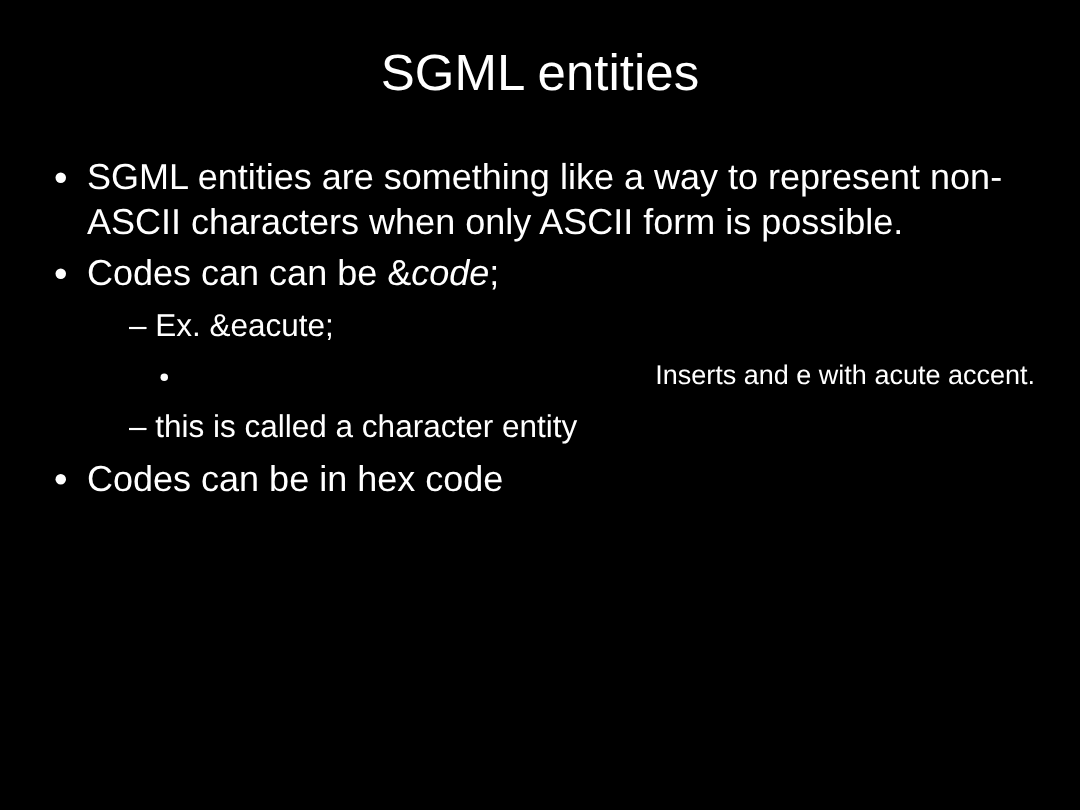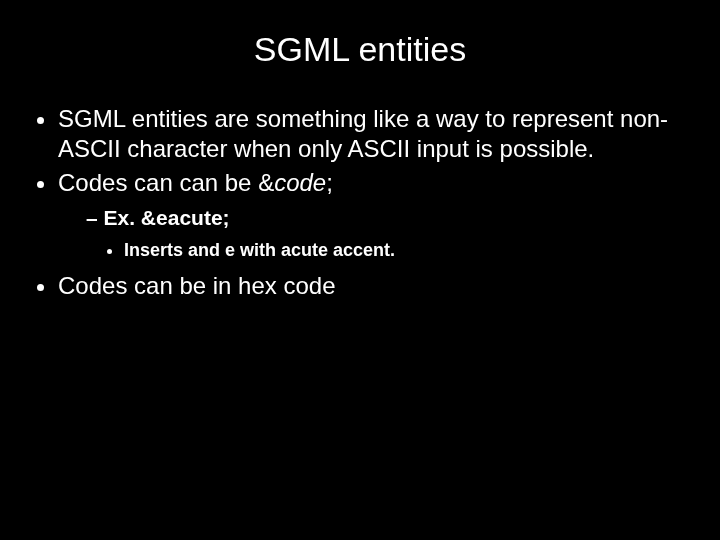--- a/index.html
+++ b/index.html
@@ -39,54 +39,57 @@
     margin: 6px 0 6px 0;
     padding-left: 28px;
     font-size: 21px;
     line-height: 1.35;
   }
   ul.lvl2 > li::before {
     content: "– ";
   }
   ul.lvl2 > li {
     margin-bottom: 2px;
-    font-weight: bold;
   }
   ul.lvl3 {
     list-style: disc;
     margin: 6px 0 8px 0;
     padding-left: 38px;
     font-size: 18px;
     line-height: 1.35;
   }
   ul.lvl3 > li {
     margin-bottom: 2px;
+    text-align: right;
   }
   .italic { font-style: italic; }
 </style>
 </head>
 <body>
 
 <div class="slide">
   <div class="title">SGML entities</div>
 
   <ul class="lvl1">
     <li>
-      <span>SGML entities are something like a way to represent non-ASCII character when only ASCII input is possible.</span>
+      <span>SGML entities are something like a way to represent non-ASCII characters when only ASCII form is possible.</span>
     </li>
     <li>
       <span>Codes can can be  &amp;</span><span class="italic">code</span><span>;</span>
       <ul class="lvl2">
         <li>
           <span>Ex. &amp;eacute;</span>
           <ul class="lvl3">
             <li>
               <span>Inserts and e with acute accent.</span>
             </li>
           </ul>
         </li>
+        <li>
+          <span>this is called a character entity</span>
+        </li>
       </ul>
     </li>
     <li>
       <span>Codes can be in hex code</span>
     </li>
   </ul>
 </div>
 
 </body></html>

